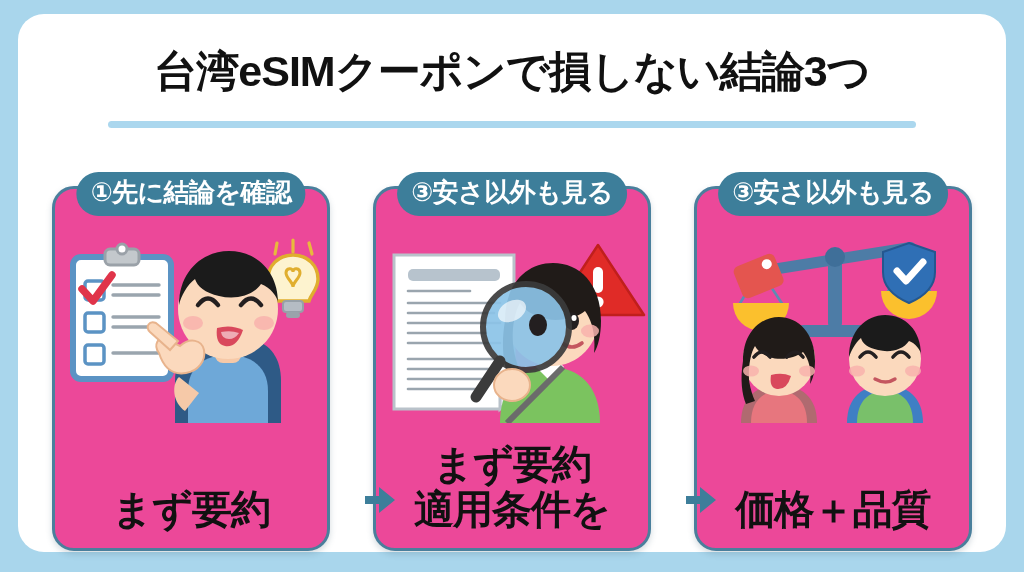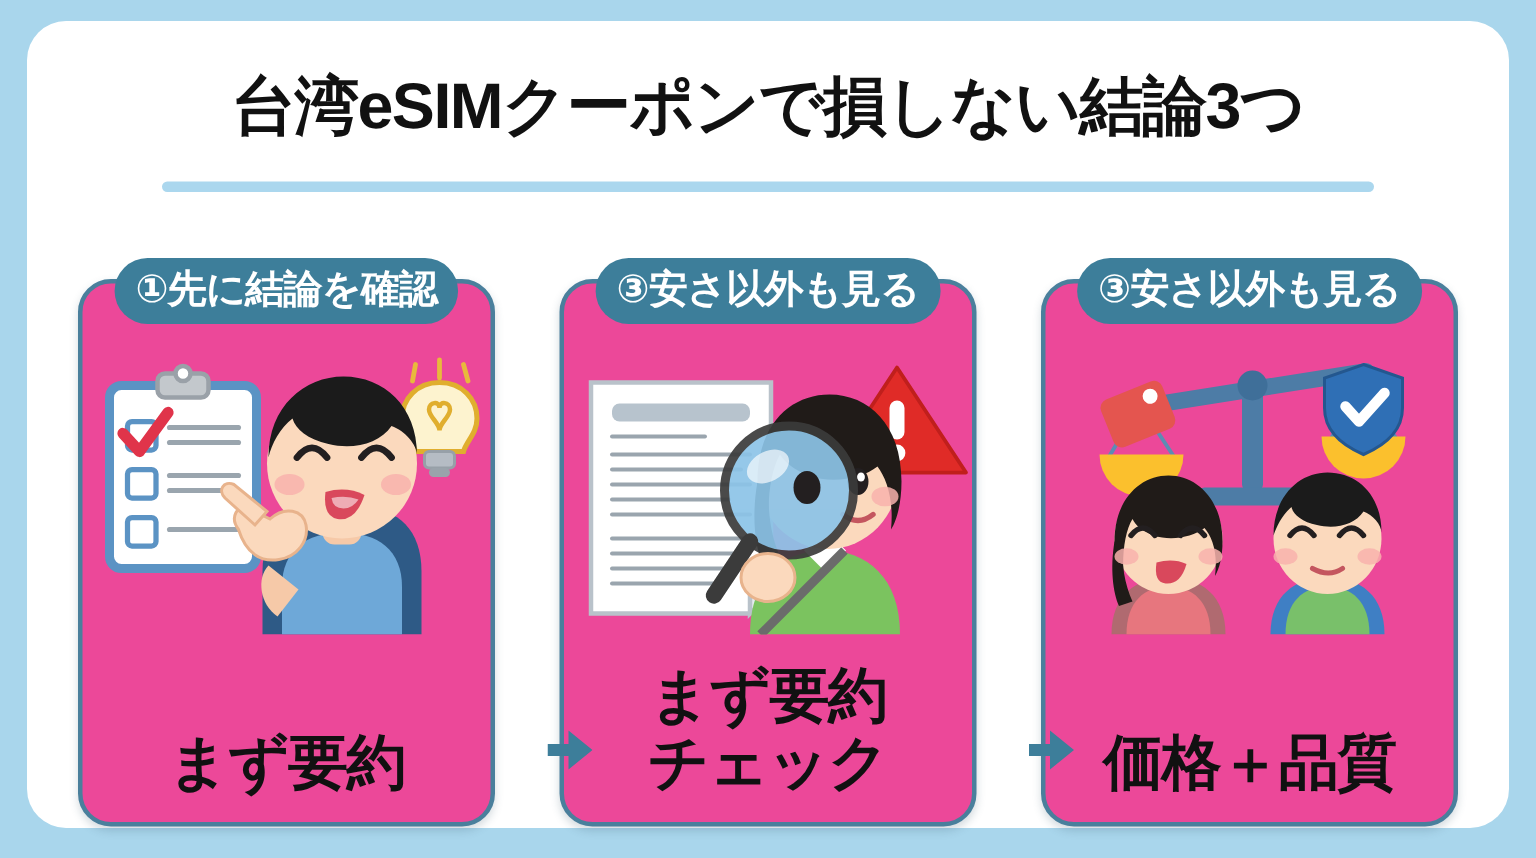--- a/index.html
+++ b/index.html
@@ -244,21 +244,21 @@
             <ellipse cx="136" cy="78" rx="15" ry="10" fill="#ffffff" opacity="0.65" transform="rotate(-28 136 78)"></ellipse>
             <ellipse cx="162" cy="92" rx="9" ry="11" fill="#231f20"></ellipse>
             <path d="M124 128 L100 164" stroke="#3b3b3b" stroke-width="11" stroke-linecap="round"></path>
 
             <ellipse cx="136" cy="152" rx="18" ry="16" fill="#fbd9bd" stroke="#e8b38c" stroke-width="2"></ellipse>
           </svg>
         </div>
 
         <div class="caption">
           <span>まず要約</span>
-          <span>チェック</span>
+          <span>適用条件を</span>
         </div>
       </div>
 
       <div class="card c3">
         <div class="badge">③安さ以外も見る</div>
 
         <div class="illus">
           <svg viewBox="0 0 278 190" width="278" height="190">
 
             <rect x="131" y="22" width="14" height="72" rx="4" fill="#4d7ca6"></rect>

